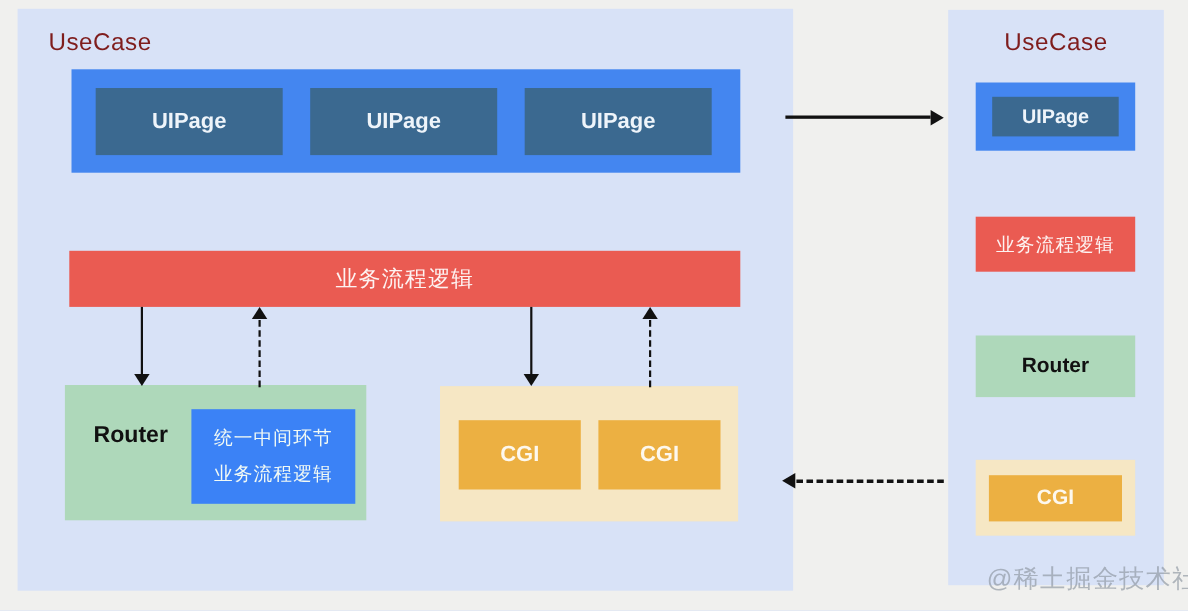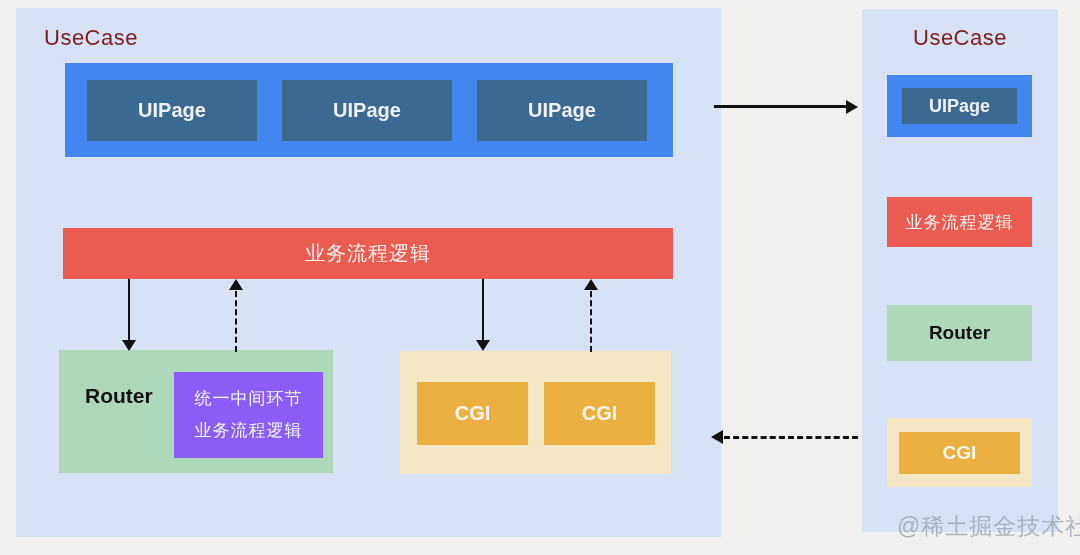--- a/index.html
+++ b/index.html
@@ -59,21 +59,21 @@
     background: #aed8ba;
   }
   .router-label {
     position: absolute;
     left: 26px; top: 34px;
     color: #111; font-size: 21px; font-weight: 700;
   }
   .router-note {
     position: absolute;
     left: 115px; top: 22px; width: 149px; height: 86px;
-    background: #8b5cf6;
+    background: #3b82f6;
     color: #f2faf4; font-size: 17px; line-height: 32px;
     display: flex; flex-direction: column;
     align-items: center; justify-content: center;
     letter-spacing: 1px;
   }
   .cgi-container {
     position: absolute;
     left: 384px; top: 343px; width: 271px; height: 123px;
     background: #f6e7c4;
   }

